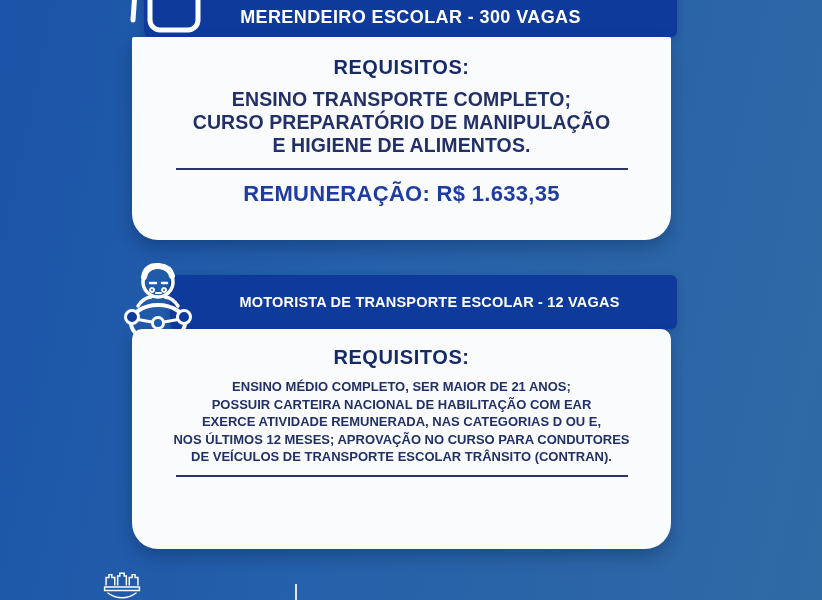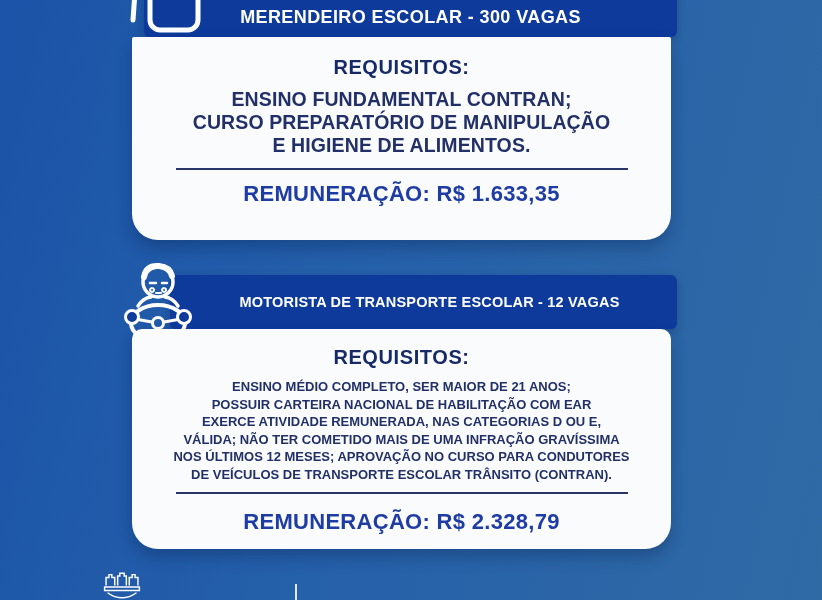--- a/index.html
+++ b/index.html
@@ -59,21 +59,21 @@
 
   <svg class="icon-pot" width="96" height="62" viewBox="0 0 96 62" fill="none">
     <path d="M12 -6 L9 36" stroke="#fff" stroke-width="5" stroke-linecap="round"></path>
     <path d="M26 -6 V36 a10 10 0 0 0 10 10 H64 a10 10 0 0 0 10 -10 V-6" stroke="#fff" stroke-width="5" stroke-linecap="round"></path>
     <path d="M80 0 c1 11 5 15 13 12" stroke="#fff" stroke-width="4.5" stroke-linecap="round"></path>
   </svg>
 
   <div class="card-body body-1">
     <div class="req-heading">REQUISITOS:</div>
     <div class="req-lines">
-      <div>ENSINO FUNDAMENTAL CONTRAN;</div>
+      <div>ENSINO TRANSPORTE COMPLETO;</div>
       <div>CURSO PREPARATÓRIO DE MANIPULAÇÃO</div>
       <div>E HIGIENE DE ALIMENTOS.</div>
     </div>
     <div class="divider"></div>
     <div class="salary">REMUNERAÇÃO: R$ 1.633,35</div>
   </div>
 
   <div class="banner banner-2">
     <span>MOTORISTA DE TRANSPORTE ESCOLAR - 12 VAGAS</span>
   </div>
@@ -97,26 +97,24 @@
     <circle cx="9" cy="57" r="6.5" stroke="#fff" stroke-width="3" fill="#0e3a9c"></circle>
     <circle cx="61" cy="57" r="6.5" stroke="#fff" stroke-width="3" fill="#0e3a9c"></circle>
   </svg>
 
   <div class="card-body body-2">
     <div class="req-heading">REQUISITOS:</div>
     <div class="req-lines">
       <div>ENSINO MÉDIO COMPLETO, SER MAIOR DE 21 ANOS;</div>
       <div>POSSUIR CARTEIRA NACIONAL DE HABILITAÇÃO COM EAR</div>
       <div>EXERCE ATIVIDADE REMUNERADA, NAS CATEGORIAS D OU E,</div>
-      <div>VÁLIDA; NÃO TER COMETIDO MAIS DE UMA INFRAÇÃO GRAVÍSSIMA</div>
       <div>NOS ÚLTIMOS 12 MESES; APROVAÇÃO NO CURSO PARA CONDUTORES</div>
       <div>DE VEÍCULOS DE TRANSPORTE ESCOLAR TRÂNSITO (CONTRAN).</div>
     </div>
     <div class="divider"></div>
-    <div class="salary">REMUNERAÇÃO: R$ 2.328,79</div>
   </div>
 
   <svg class="icon-crest" width="56" height="29" viewBox="0 0 56 40" fill="none">
 
     <path d="M6 20 V9 h4 V5 h4 v4 h4 V20" stroke="#fff" stroke-width="2"></path>
     <path d="M22 20 V7 h3 V3 h6 v4 h3 V20" stroke="#fff" stroke-width="2"></path>
     <path d="M38 20 V9 h4 V5 h4 v4 h4 V20" stroke="#fff" stroke-width="2"></path>
 
     <path d="M4 22 H52 V27 H4 Z" stroke="#fff" stroke-width="2"></path>
 

